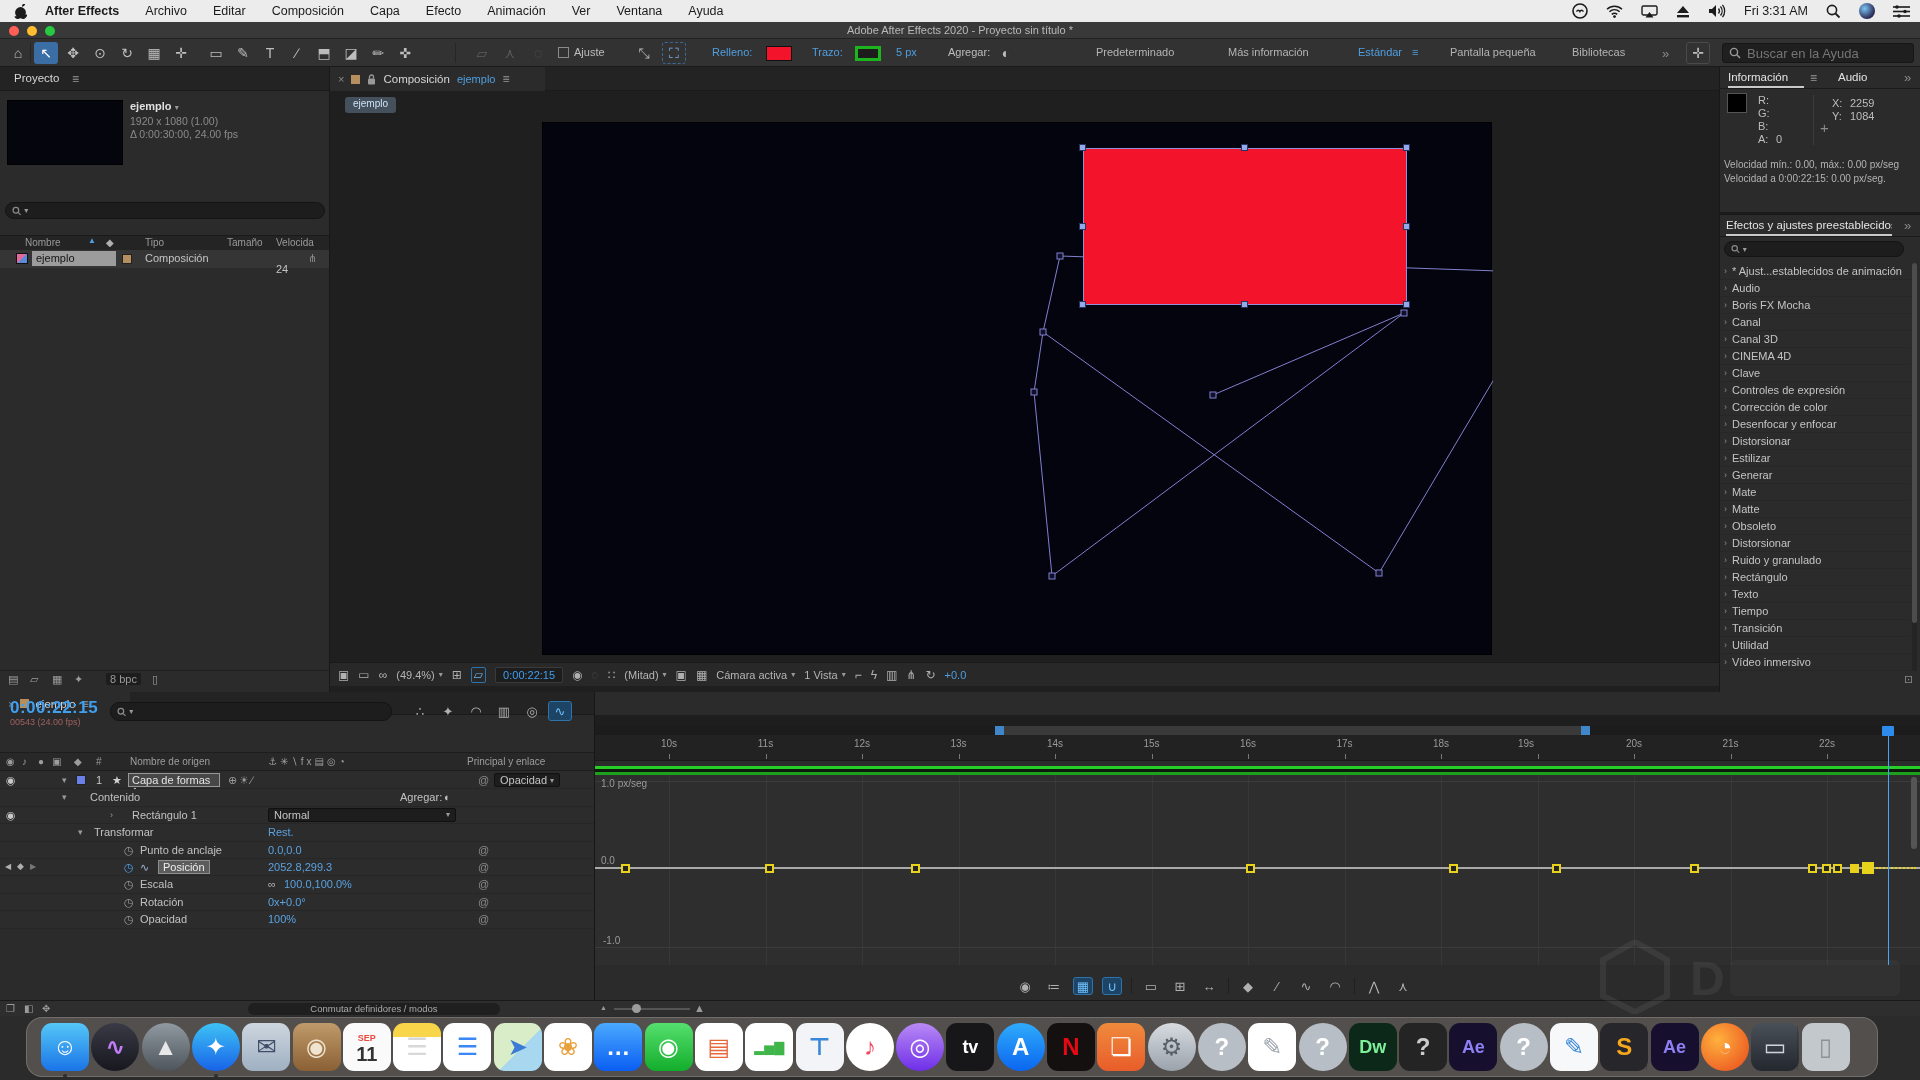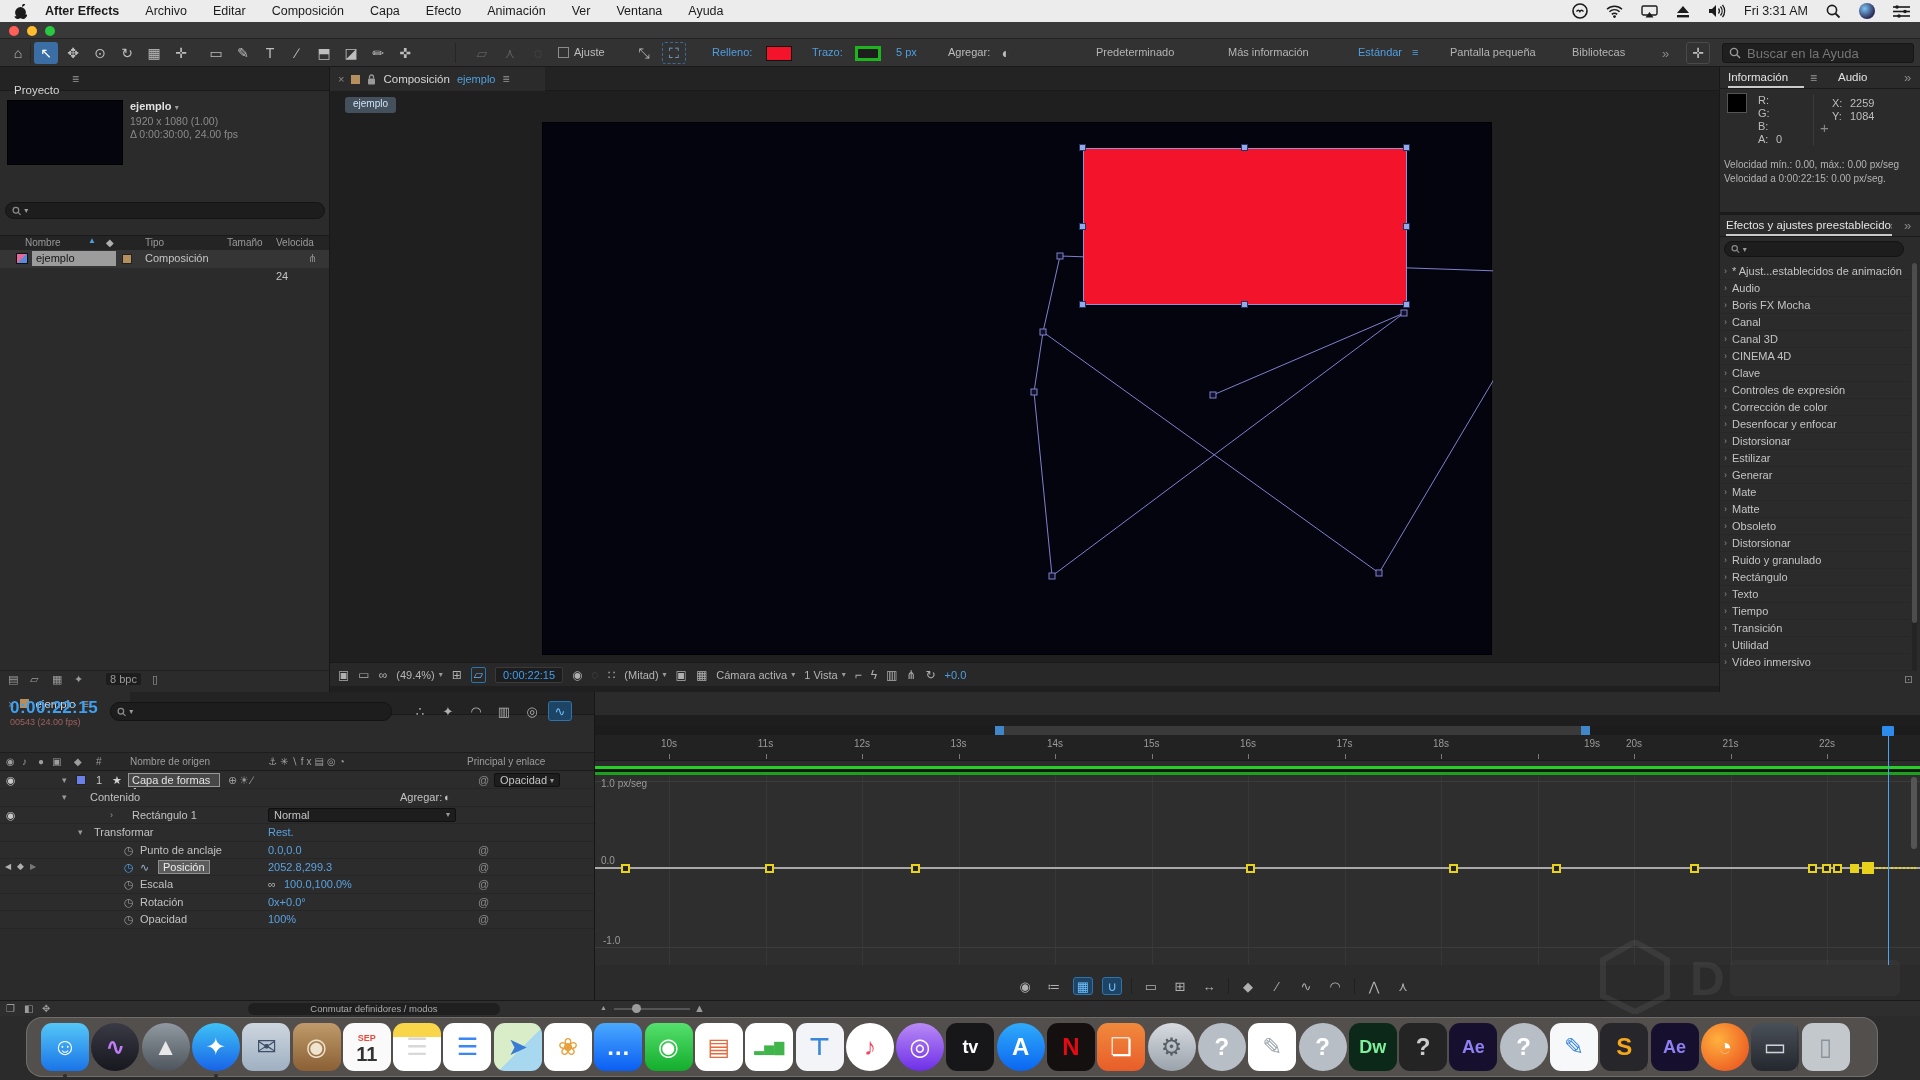--- a/index.html
+++ b/index.html
@@ -219,20 +219,21 @@
           <circle cx="12" cy="6.5" r="1.8" fill="#1b1b1b"></circle>
           <circle cx="6" cy="11" r="1.8" fill="#1b1b1b"></circle>
         </svg>
     </span>
   </div>
 
   <div id="titlebar">
     <span class="tl" style="left:9px;background:#ff5f57"></span>
     <span class="tl" style="left:27px;background:#febc2e"></span>
     <span class="tl" style="left:45px;background:#28c840"></span>
+    <span class="title">Adobe After Effects 2020 - Proyecto sin título *</span>
   </div>
 
   <div id="toolbar">
     <span id="tools-holder"><span class="tool" style="left: 6px;">⌂</span><span class="tool active" style="left: 34px;">↖</span><span class="tool" style="left: 61px;">✥</span><span class="tool" style="left: 88px;">⊙</span><span class="tool" style="left: 115px;">↻</span><span class="tool" style="left: 142px;">▦</span><span class="tool" style="left: 169px;">✛</span><span class="tool" style="left: 204px;">▭</span><span class="tool" style="left: 231px;">✎</span><span class="tool" style="left: 258px;">T</span><span class="tool" style="left: 285px;">∕</span><span class="tool" style="left: 312px;">⬒</span><span class="tool" style="left: 339px;">◪</span><span class="tool" style="left: 366px;">✏</span><span class="tool" style="left: 393px;">✜</span></span>
     <span class="tb-sep" style="left:30px"></span>
     <span class="tb-sep" style="left:455px"></span>
     
     <span class="tool disabled" style="left:470px">▱</span>
     <span class="tool disabled" style="left:498px">⋏</span>
     <span class="tool disabled" style="left:526px">◌</span>
@@ -255,21 +256,21 @@
       <svg width="12" height="12" viewBox="0 0 12 12">
           <circle cx="5" cy="5" r="3.6" fill="none" stroke="#9a9a9a" stroke-width="1.4"></circle>
           <line x1="7.8" y1="7.8" x2="11" y2="11" stroke="#9a9a9a" stroke-width="1.5"></line>
         </svg>
       <input placeholder="Buscar en la Ayuda" style="">
     </span>
   </div>
 
   <div id="project-panel">
     <div class="panel-tabbar">
-      <span class="ptab-label a" style="left:14px;top:17px">Proyecto</span>
+      <span class="ptab-label a" style="left:14px;top:5px">Proyecto</span>
       <span class="hamburger a" style="left:72px;top:5px">≡</span>
     </div>
     <div id="proj-thumb"></div>
     <div class="a" style="left:130px;top:33px;color:#e0e0e0;font-weight:bold"><span>ejemplo</span> <span class="caret">▾</span></div>
     <div class="a dim" style="left:130px;top:48px;font-size:10.5px">1920 x 1080 (1.00)</div>
     <div class="a dim" style="left:130px;top:61px;font-size:10.5px">Δ 0:00:30:00, 24.00 fps</div>
     <div class="searchbox a" style="left:5px;top:135px;width:320px;height:17px">
       <svg width="10" height="10" viewBox="0 0 12 12">
           <circle cx="5" cy="5" r="3.6" fill="none" stroke="#8a8a8a" stroke-width="1.6"></circle>
           <line x1="7.8" y1="7.8" x2="11" y2="11" stroke="#8a8a8a" stroke-width="1.6"></line>
@@ -283,21 +284,21 @@
       <span class="a" style="left:106px;top:1px;color:#b0b0b0">◆</span>
       <span class="a" style="left:145px;top:1px">Tipo</span>
       <span class="a" style="left:227px;top:1px">Tamaño</span>
       <span class="a" style="left:276px;top:1px">Velocida</span>
     </div>
     <div id="proj-row">
       <span class="a" style="left:16px;top:3px;width:12px;height:11px;background:linear-gradient(135deg,#e06a9a 50%,#5a8ad8 50%);border:1px solid #111"></span>
       <span class="name-chip">ejemplo</span>
       <span class="a" style="left:122px;top:4px;width:10px;height:10px;background:#b5905e;border:1px solid #222"></span>
       <span class="a" style="left:145px;top:2px;color:#c4c4c4">Composición</span>
-      <span class="a" style="left:276px;top:20px;color:#c4c4c4">24</span>
+      <span class="a" style="left:276px;top:13px;color:#c4c4c4">24</span>
       <span class="a dim" style="left:308px;top:2px">⋔</span>
     </div>
     <div id="proj-bottom">
       <span class="a" style="left:8px;top:2px">▤</span>
       <span class="a" style="left:30px;top:2px">▱</span>
       <span class="a" style="left:52px;top:2px">▦</span>
       <span class="a" style="left:74px;top:2px">✦</span>
       <span class="a" style="left:106px;top:2px;background:#1d1d1d;padding:0 4px;border-radius:2px">8 bpc</span>
       <span class="a" style="left:152px;top:2px">▯</span>
     </div>
@@ -644,21 +645,21 @@
           <span class="tick-lbl" style="left: 460px;">14s</span>
           <span class="tick-mark" style="left: 460px;"></span>
           <span class="tick-lbl" style="left: 556.5px;">15s</span>
           <span class="tick-mark" style="left: 556.5px;"></span>
           <span class="tick-lbl" style="left: 653px;">16s</span>
           <span class="tick-mark" style="left: 653px;"></span>
           <span class="tick-lbl" style="left: 749.5px; text-align: right;">17s</span>
           <span class="tick-mark" style="left: 749.5px;"></span>
           <span class="tick-lbl" style="left: 846px;">18s</span>
           <span class="tick-mark" style="left: 846px;"></span>
-          <span class="tick-lbl" style="left: 997px;">19s</span>
+          <span class="tick-lbl" style="left: 931px;">19s</span>
           <span class="tick-mark" style="left: 942.5px;"></span>
           <span class="tick-lbl" style="left: 1039px;">20s</span>
           <span class="tick-mark" style="left: 1039px;"></span>
           <span class="tick-lbl" style="left: 1135.5px;">21s</span>
           <span class="tick-mark" style="left: 1135.5px;"></span>
           <span class="tick-lbl" style="left: 1232px;">22s</span>
           <span class="tick-mark" style="left: 1232px;"></span>
         </div>
       <div id="gr-green"></div>
       <div id="gr-area">

